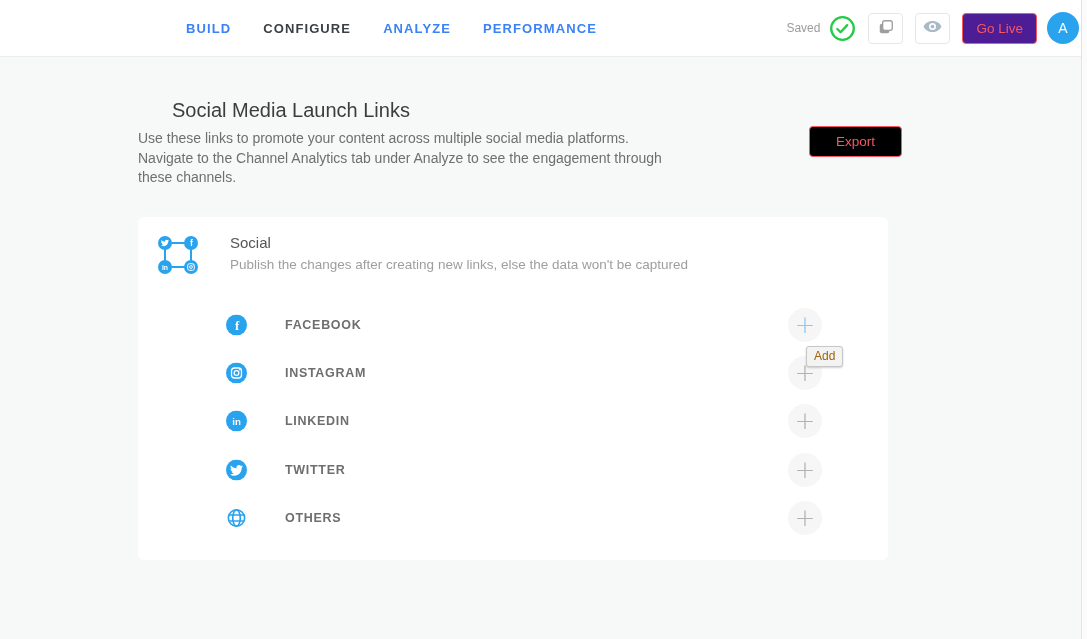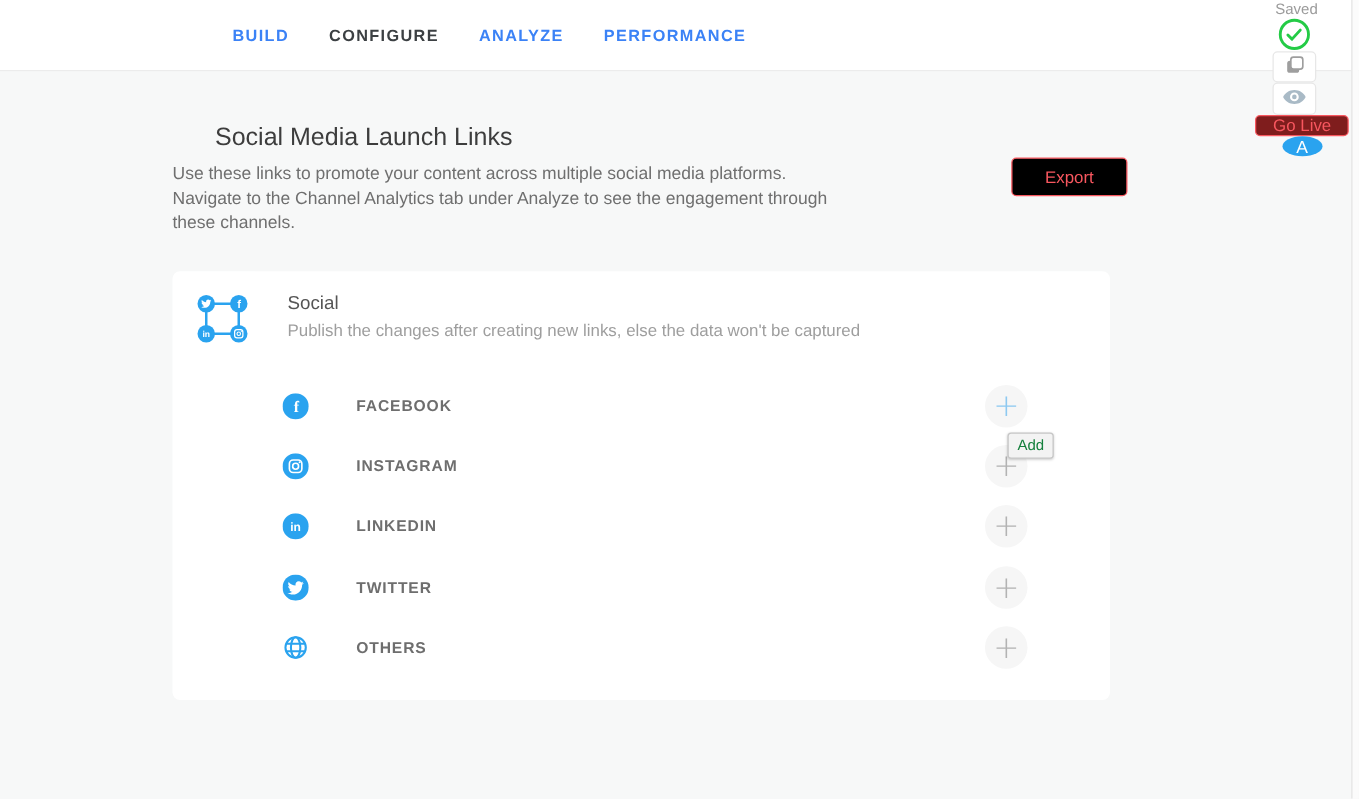--- a/index.html
+++ b/index.html
@@ -5,25 +5,25 @@
   * { margin:0; padding:0; box-sizing:border-box; }
   html,body { width:1087px; height:639px; }
   body { font-family:"Liberation Sans", sans-serif; background:#f7f8f8; position:relative; overflow:hidden; }
   .stage { position:absolute; inset:0; width:1087px; height:639px; }
 
   
   .header { position:absolute; top:0; left:0; width:1087px; height:57px; background:#fff; border-bottom:1px solid #ececec; }
   .nav { position:absolute; left:186px; top:0; height:56px; display:flex; align-items:center; gap:32px; }
   .nav-item { font-size:13px; letter-spacing:1.1px; color:#3b82f6; font-weight:600; cursor:pointer; white-space:nowrap; }
   .nav-item.active { color:#3c4043; font-weight:700; }
-  .header-right { position:absolute; right:8px; top:0; height:56px; display:flex; align-items:center;flex-direction:column; }
+  .header-right { position:absolute; right:8px; top:0; height:56px; display:flex; align-items:center; }
   .saved-label { font-size:12px; color:#9b9b9b; margin-right:9px; }
   .check-wrap { width:27px; height:27px; margin-right:12px; display:flex; align-items:center; justify-content:center; }
   .icon-btn { width:35px; height:31px; border:1px solid #e7e7e7; border-radius:4px; background:#fff; display:flex; align-items:center; justify-content:center; margin-right:12px; cursor:pointer; }
-  .go-live-btn { height:31px; padding:0 13px; border:1px solid #f8575f; border-radius:4px; background:#7f1d1d; color:#f8575f; font-size:13.5px; font-family:"Liberation Sans",sans-serif; display:flex; align-items:center; cursor:pointer; }
+  .go-live-btn { height:31px; padding:0 13px; border:1px solid #f8575f; border-radius:4px; background:#4c1d95; color:#f8575f; font-size:13.5px; font-family:"Liberation Sans",sans-serif; display:flex; align-items:center; margin-right:10px; cursor:pointer; }
   .avatar { width:32px; height:32px; border-radius:50%; background:#2aa3ef; color:#fff; font-size:14px; display:flex; align-items:center; justify-content:center; cursor:pointer; }
 
   
   .scrollbar { position:absolute; right:0; top:0; width:6px; height:639px; background:#fbfbfb; border-left:1px solid #e4e4e4; }
 
   
   .page-title { position:absolute; left:138px; top:99px; font-size:20px; color:#3d3d3d; font-weight:500;margin-left:34px; }
   .page-desc { position:absolute; left:138px; top:129px; width:545px; font-size:14px; line-height:19.5px; color:#6f6f6f; }
   .export-btn { position:absolute; left:809px; top:126px; width:93px; height:31px; border:1px solid #f8575f; border-radius:4px; background:#000000; color:#f8575f; font-size:13.5px; font-family:"Liberation Sans",sans-serif; display:flex; align-items:center; justify-content:center; cursor:pointer; }
 
@@ -33,21 +33,21 @@
   .card-title { position:absolute; left:92px; top:17px; font-size:15px; color:#555; }
   .card-subtitle { position:absolute; left:92px; top:40px; font-size:13.5px; color:#9e9e9e; }
 
   .platform-row { position:absolute; left:0; width:750px; height:48px; }
   .platform-icon { position:absolute; left:88px; top:50%; transform:translateY(-50%); width:21px; height:21px; }
   .platform-label { position:absolute; left:117px; top:50%; transform:translateY(-50%); font-size:12.5px; font-weight:600; letter-spacing:0.7px; color:#6e6e6e;padding-left:30px; }
   .plus-btn { position:absolute; left:650px; top:50%; transform:translateY(-50%); width:34px; height:34px; border-radius:50%; background:#f6f6f6; border:none; display:flex; align-items:center; justify-content:center; cursor:pointer; }
   .plus-glyph { font-size:25px; font-weight:300; color:#b3b3b3; line-height:1; margin-top:-2px; font-family:"DejaVu Sans",sans-serif; }
   .plus-btn.hovered .plus-glyph { color:#8ec9f1; }
 
-  .tooltip { position:absolute; left:668px; top:129px; background:#f3f3f3; border:1px solid #c6c6c6; border-radius:3px; padding:2px 7px 3px; font-size:12px; color:#15803d; box-shadow:0 1px 2px rgba(0,0,0,0.18); z-index:5; }
+  .tooltip { position:absolute; left:668px; top:129px; background:#f3f3f3; border:1px solid #c6c6c6; border-radius:3px; padding:2px 7px 3px; font-size:12px; color:#a16207; box-shadow:0 1px 2px rgba(0,0,0,0.18); z-index:5; }
 </style>
 </head>
 <body>
 
 <div class="stage">
 
   <div class="header">
     <div class="nav">
       <span class="nav-item">BUILD</span>
       <span class="nav-item active">CONFIGURE</span>

